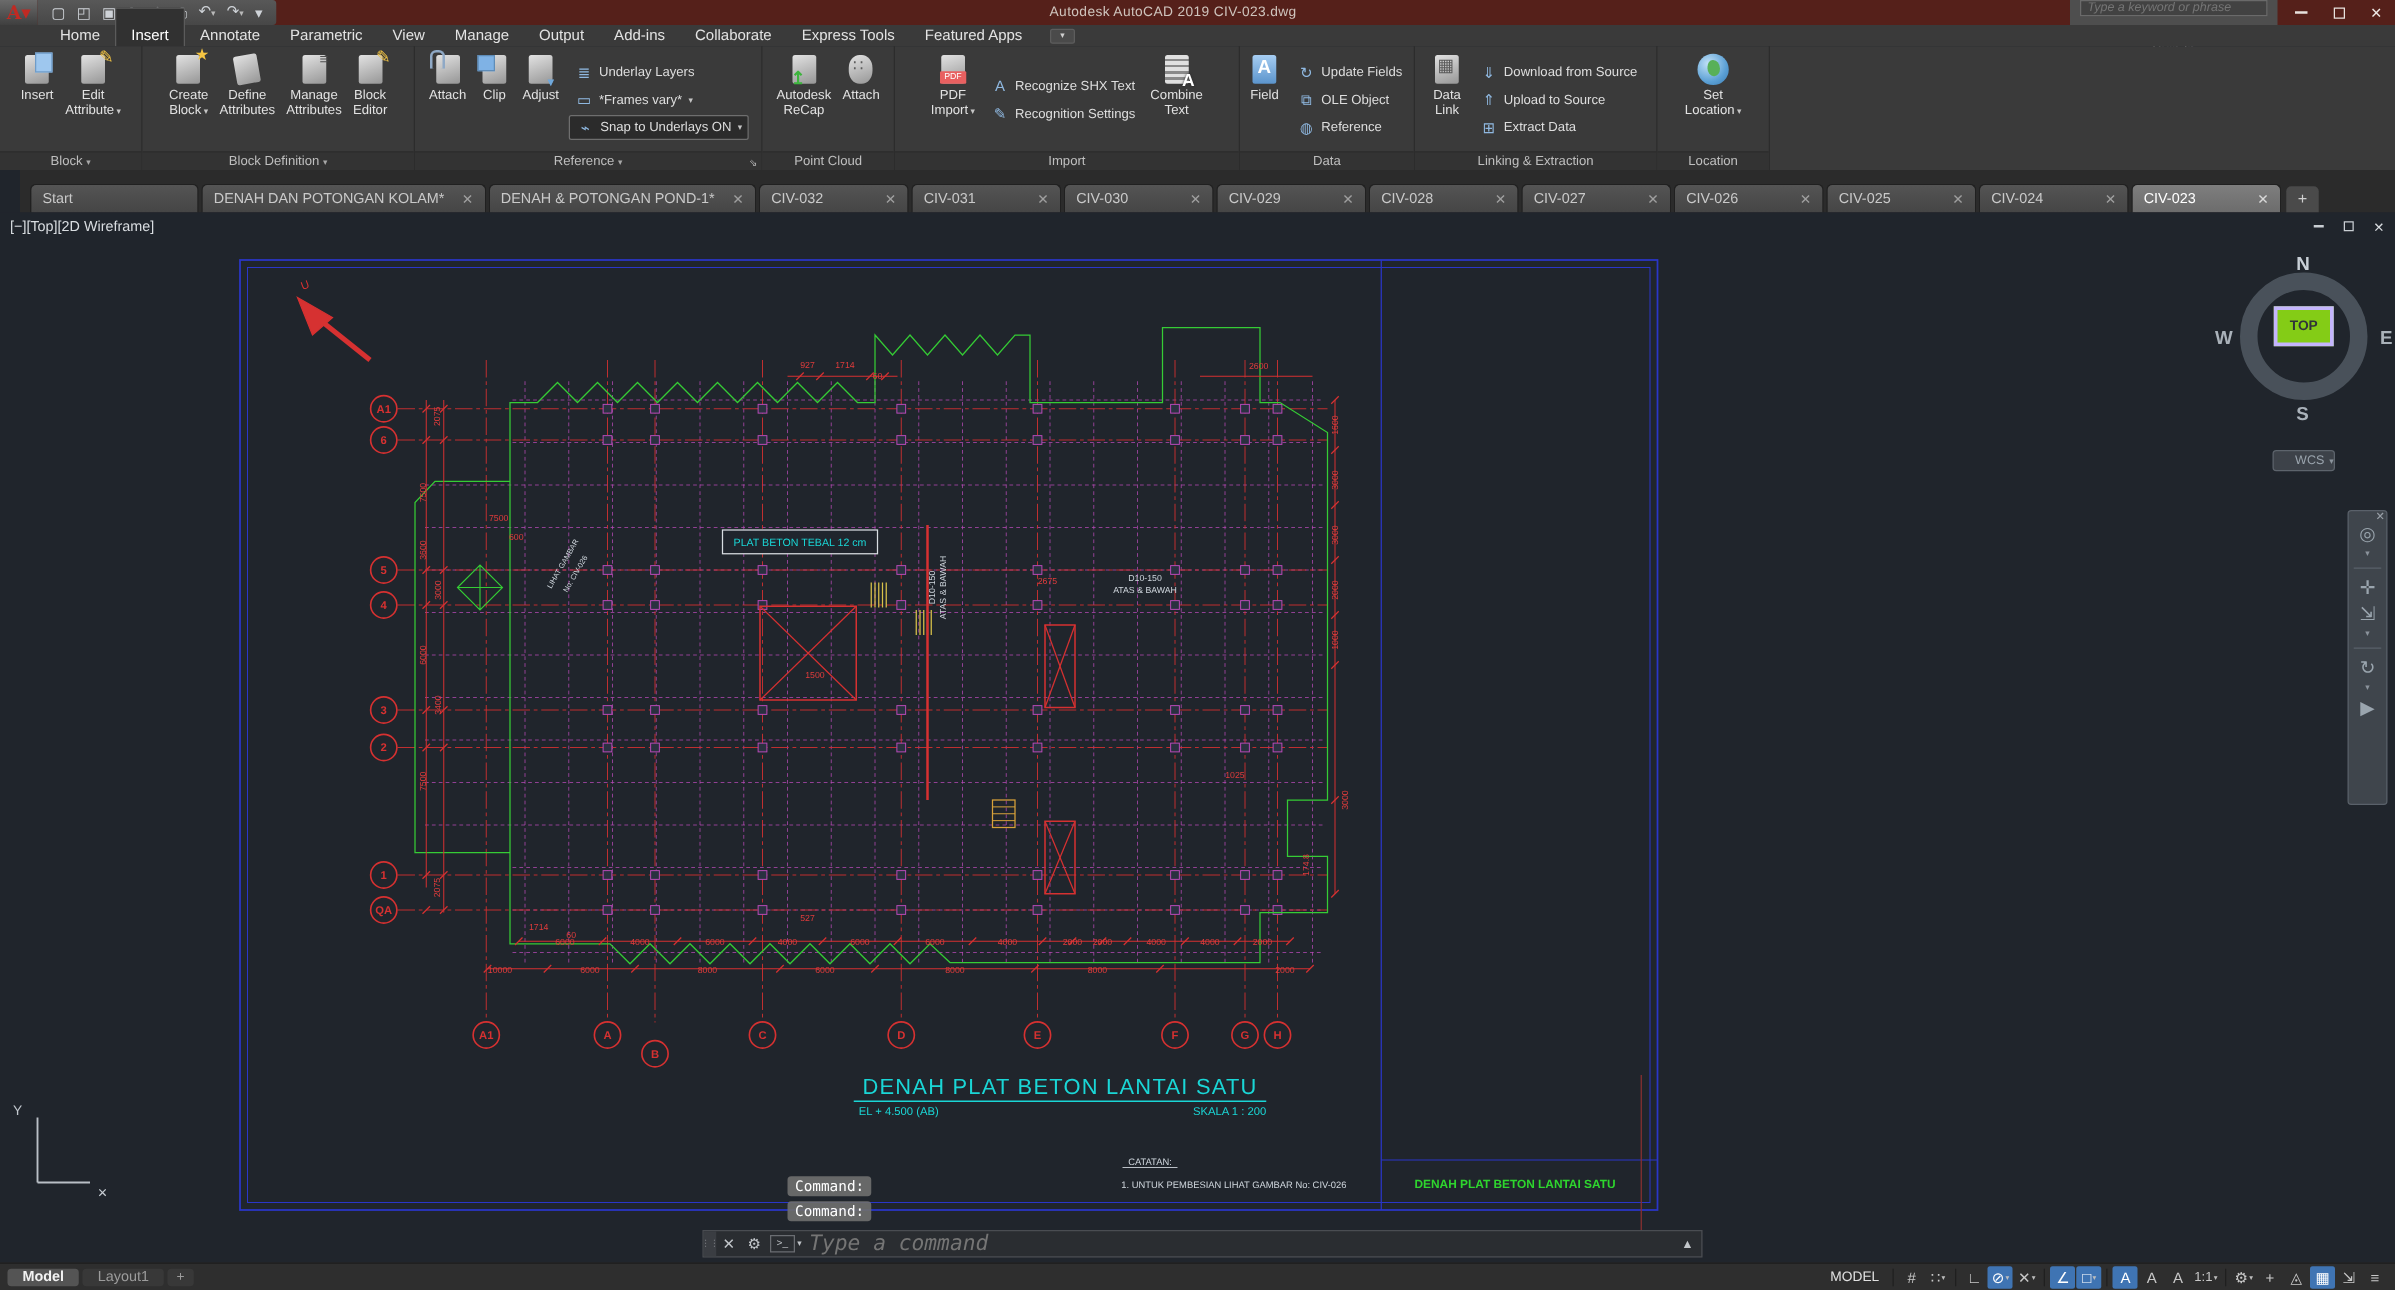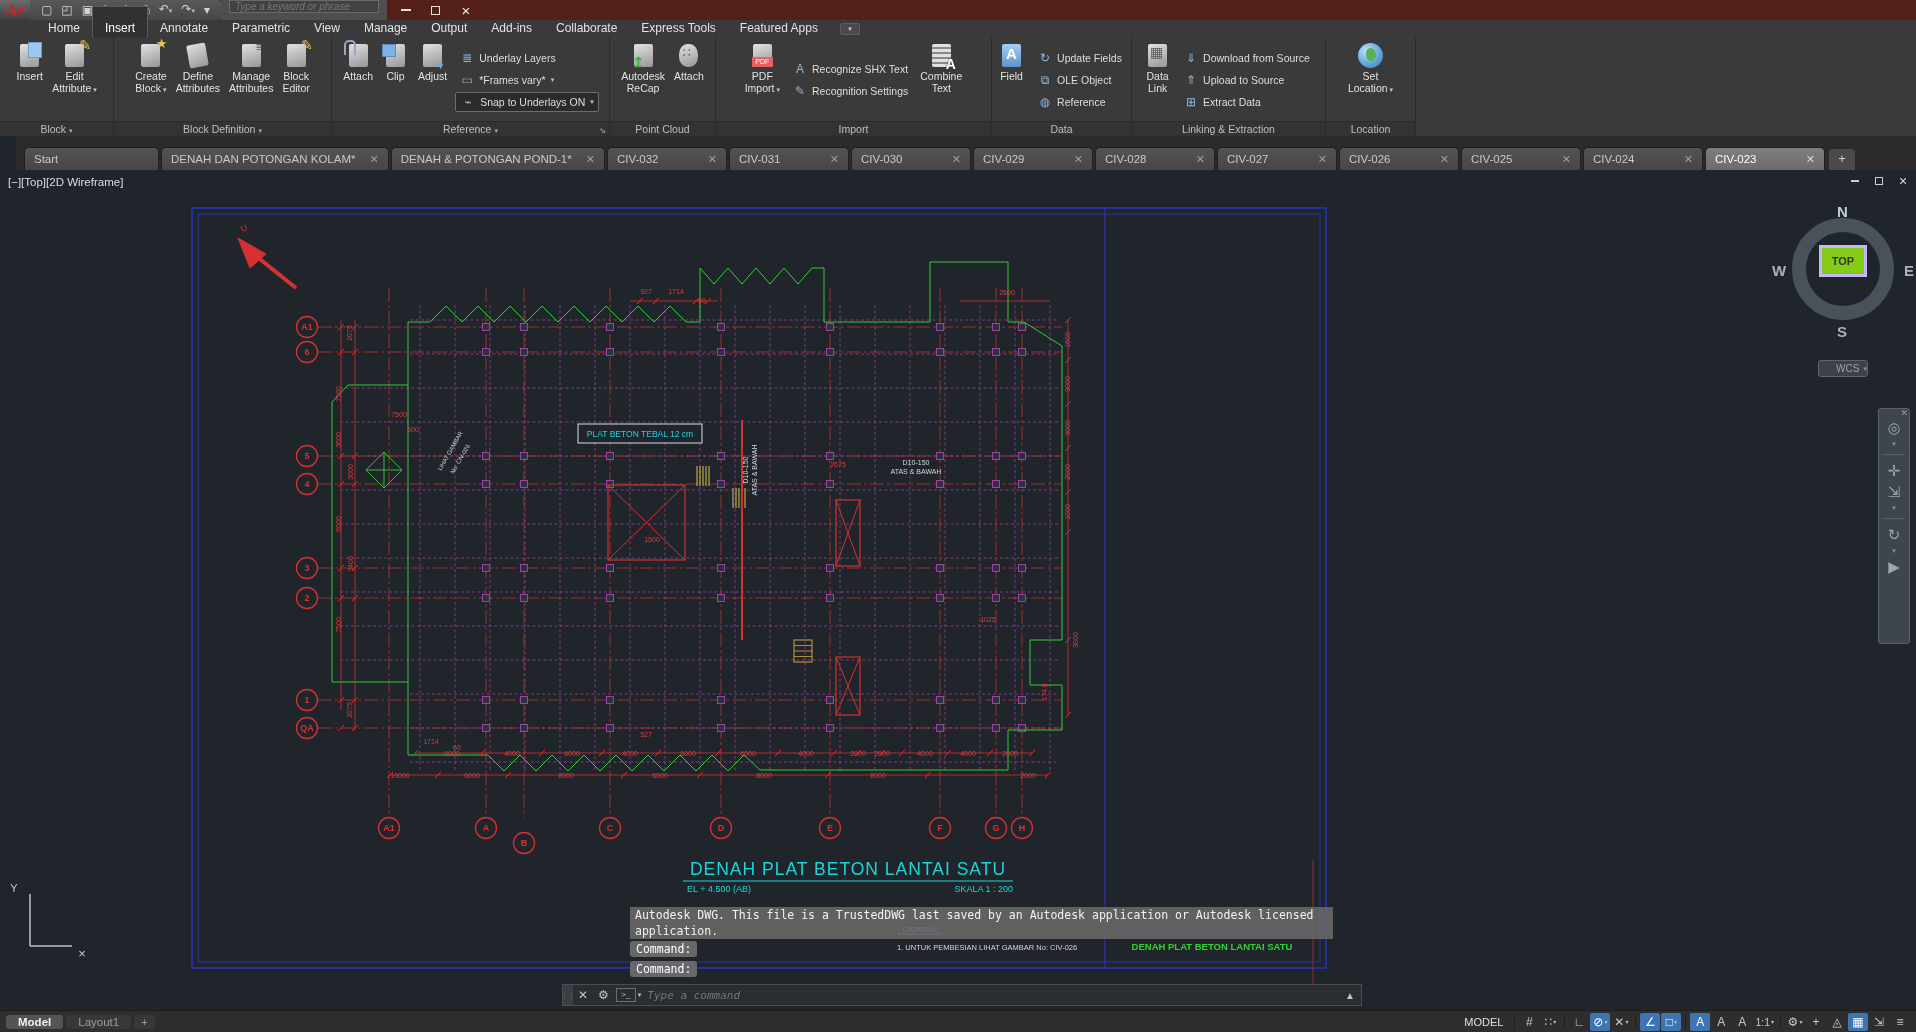--- a/index.html
+++ b/index.html
@@ -154,21 +154,21 @@
     font-family:"DejaVu Sans Mono",monospace;font-size:11.5px;padding:1px 6px;border-radius:3px;}
   #cmdp1{top:771px;} #cmdp2{top:791px;}
   #cmdbar{position:absolute;left:562px;top:814px;width:800px;height:22px;z-index:5;
     background:#2a2d31;border:1px solid #4a4d52;display:flex;align-items:center;}
   #cmdgrip{width:10px;height:100%;background:#3a3d42;color:#8a8d92;font-size:7px;line-height:5px;
     display:flex;align-items:center;justify-content:center;cursor:grab;}
   .cmdico{color:#c2c6ca;font-size:12px;padding:0 5px;cursor:pointer;}
   #cmdpromptbox{width:20px;height:14px;border:1px solid #6a6d72;color:#bfc3c7;font-size:8px;
     line-height:12px;text-align:center;margin:0 2px;cursor:pointer;}
   #cmdinput{flex:1;background:transparent;border:none;outline:none;color:#a9adb2;
-    font-style:italic;font-size:11px;font-family:"DejaVu Sans Mono",monospace;padding-left:6px;}
+    font-style:italic;font-size:17px;font-family:"DejaVu Sans Mono",monospace;padding-left:6px;}
   #cmdup{color:#c2c6ca;font-size:10px;padding:0 6px;cursor:pointer;}
 
   
   #statusbar{position:absolute;left:0;top:1010px;width:100%;height:22px;background:#2e2e2e;
     display:flex;align-items:center;padding:0 6px;border-top:1px solid #1d1d1d;}
   .mtab{padding:1px 12px;border-radius:3px;font-size:11.5px;color:#9c9c9c;background:#383838;
     margin-right:3px;cursor:pointer;}
   .mtab.active{background:#545454;color:#f2f2f2;font-weight:bold;}
   #mplus{padding:1px 7px;border-radius:3px;background:#383838;color:#9c9c9c;font-size:11px;cursor:pointer;}
   #stright{margin-left:auto;display:flex;align-items:center;gap:1px;}
@@ -191,20 +191,21 @@
         <span class="qbtn">▢</span>
         <span class="qbtn">◰</span>
         <span class="qbtn">▣</span>
         <span class="qbtn">✎</span>
         <span class="qbtn">⇪</span>
         <span class="qbtn">⎙</span>
         <span class="qbtn">↶<span class="dd">▾</span></span>
         <span class="qbtn">↷<span class="dd">▾</span></span>
         <span class="qbtn">▾</span>
       </div>
+    <div id="apptitle">Autodesk AutoCAD 2019   CIV-023.dwg</div>
     <div id="tbright">
       <input id="search" placeholder="Type a keyword or phrase" style="">
       <span class="binoc"></span>
       <span class="person"></span>
       <span style="color:#dcdcdc;">Sign In</span>
       <span class="tinydd">▾</span>
       <span class="cart"></span>
       <span class="tbglyph">◬</span>
       <span class="tinydd">▾</span>
       <span class="helpq">?</span>
@@ -840,24 +841,20 @@
         <span class="nsep"></span>
         <span class="nbtn">✛</span>
         <span class="nbtn">⇲</span>
         <span class="ndd">▾</span>
         <span class="nsep"></span>
         <span class="nbtn">↻</span>
         <span class="ndd">▾</span>
         <span class="nbtn">▶</span>
       </div>
 
-    <div id="cmdoverlay">
-      <div>Autodesk DWG.  This file is a TrustedDWG last saved by an Autodesk application or Autodesk licensed</div>
-      <div>application.</div>
-    </div>
     <div id="cmdp1" class="cmdpill">Command:</div>
     <div id="cmdp2" class="cmdpill">Command:</div>
 
     <div id="cmdbar">
       <span id="cmdgrip">⋮⋮</span>
       <span class="cmdico">✕</span>
       <span class="cmdico">⚙</span>
       <span id="cmdpromptbox">&gt;_</span>
       <span class="tinydd" style="color:#bfc3c7;">▾</span>
       <input id="cmdinput" placeholder="Type a command" style="">

